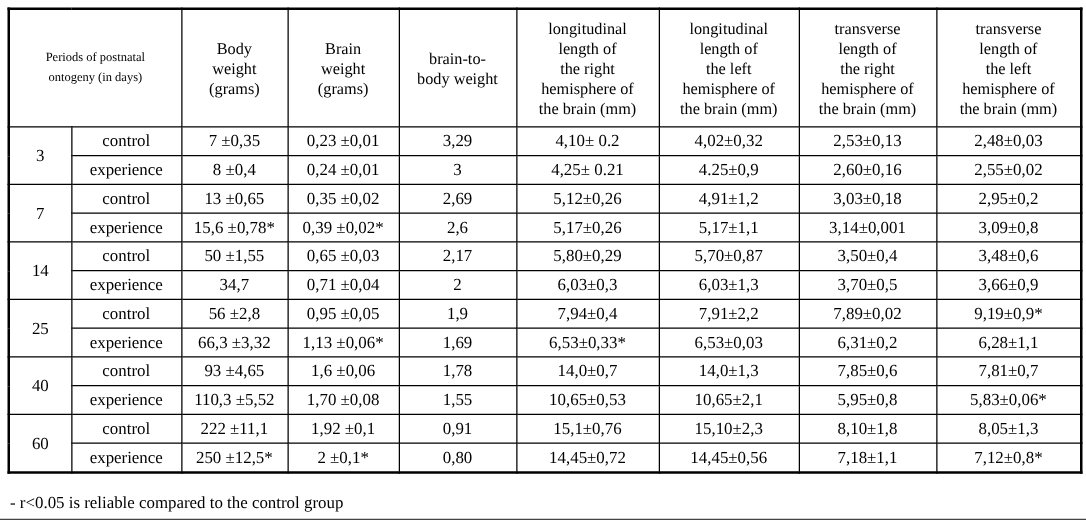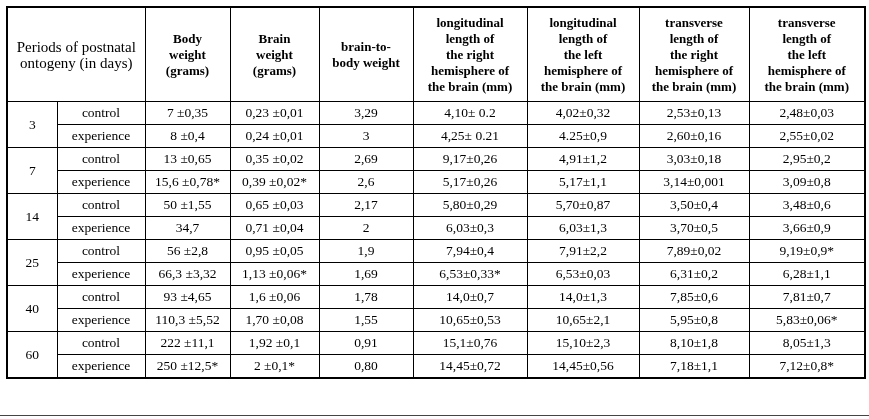--- a/index.html
+++ b/index.html
@@ -27,28 +27,28 @@
   }
   .data-table th, .data-table td {
     border: 1px solid #000000;
     text-align: center;
     vertical-align: middle;
     padding: 0 2px;
     overflow: hidden;
   }
   .data-table thead th {
     height: 93px;
-    font-weight: bold;
+    font-weight: normal;
     font-size: 13px;
     line-height: 16px;
     white-space: pre-line;
   }
   .data-table thead th.periods {
     font-weight: normal;
-    font-size: 15px;
+    font-size: 10px;
   }
   .data-table tbody td {
     height: 22px;
     font-size: 13.5px;
     font-weight: normal;
     white-space: nowrap;
   }
   .footnote {
     position: absolute;
     left: 8px;
@@ -138,21 +138,21 @@
         <td>2,60±0,16</td>
         <td>2,55±0,02</td>
       </tr>
 
       <tr>
         <td rowspan="2">7</td>
         <td>control</td>
         <td>13 ±0,65</td>
         <td>0,35 ±0,02</td>
         <td>2,69</td>
-        <td>9,17±0,26</td>
+        <td>5,12±0,26</td>
         <td>4,91±1,2</td>
         <td>3,03±0,18</td>
         <td>2,95±0,2</td>
       </tr>
       <tr>
         <td>experience</td>
         <td>15,6 ±0,78*</td>
         <td>0,39 ±0,02*</td>
         <td>2,6</td>
         <td>5,17±0,26</td>
@@ -245,15 +245,16 @@
         <td>0,80</td>
         <td>14,45±0,72</td>
         <td>14,45±0,56</td>
         <td>7,18±1,1</td>
         <td>7,12±0,8*</td>
       </tr>
 
     </tbody>
   </table>
 
+  <div class="footnote">- r&lt;0.05 is reliable  compared to the control group</div>
   <div class="bottom-rule"></div>
 
 </div>
 
 </body></html>

